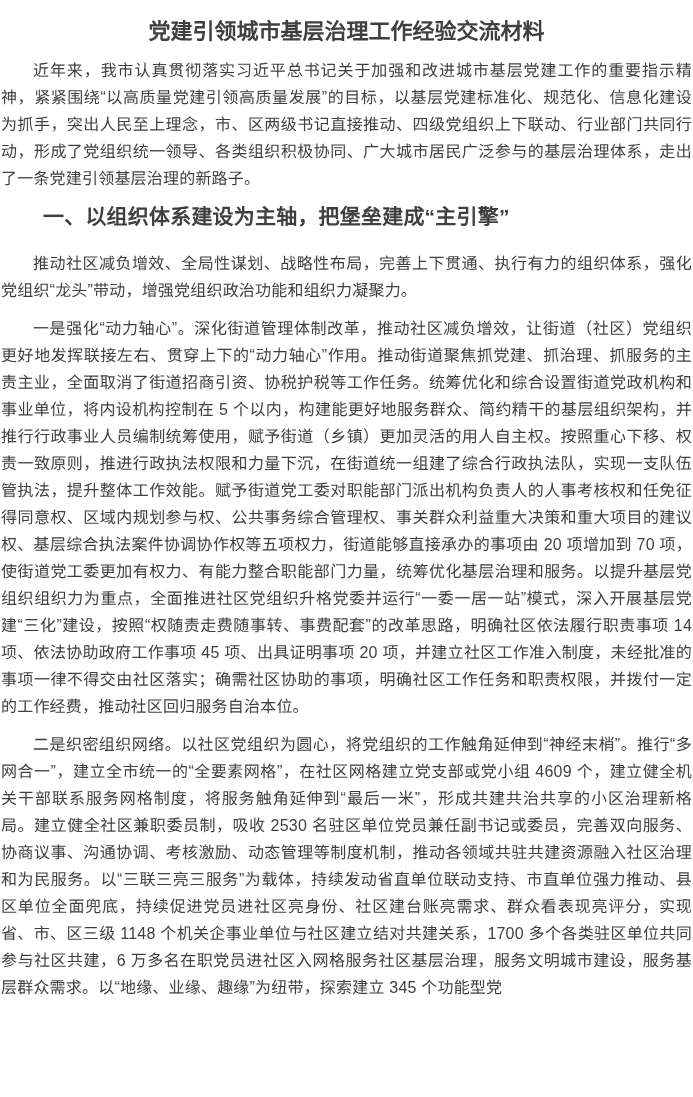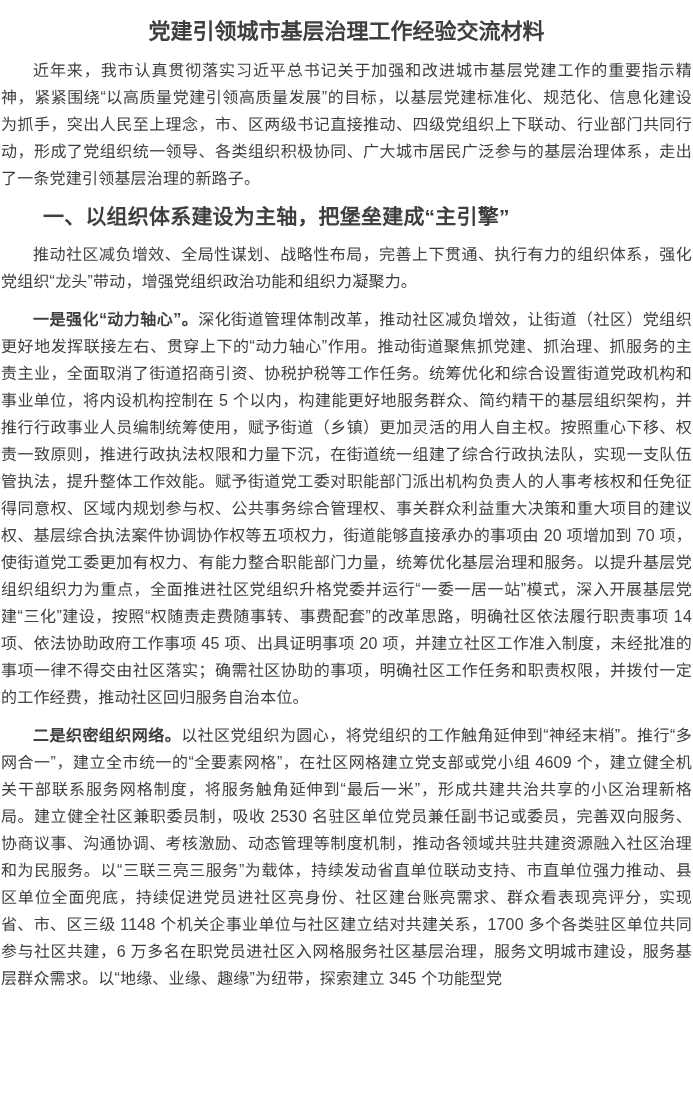--- a/index.html
+++ b/index.html
@@ -33,25 +33,25 @@
     text-justify: inter-ideograph;
     text-indent: 2em;
     margin: 0 0 11px 0;
     letter-spacing: 0.2px;
   }
   .section-heading {
     font-size: 21px;
     font-weight: bold;
     line-height: 27px;
     text-indent: 2em;
-    margin: 0 0 11px 0;
+    margin: 0 0 20px 0;
     letter-spacing: 0.2px;
   }
   .lead {
-    font-weight: bold;
+    font-weight: normal;
   }
 </style>
 </head>
 <body>
 
 <div class="page">
 
   <h1 class="doc-title">党建引领城市基层治理工作经验交流材料</h1>
 
   <p class="para">近年来，我市认真贯彻落实习近平总书记关于加强和改进城市基层党建工作的重要指示精神，紧紧围绕“以高质量党建引领高质量发展”的目标，以基层党建标准化、规范化、信息化建设为抓手，突出人民至上理念，市、区两级书记直接推动、四级党组织上下联动、行业部门共同行动，形成了党组织统一领导、各类组织积极协同、广大城市居民广泛参与的基层治理体系，走出了一条党建引领基层治理的新路子。</p>

